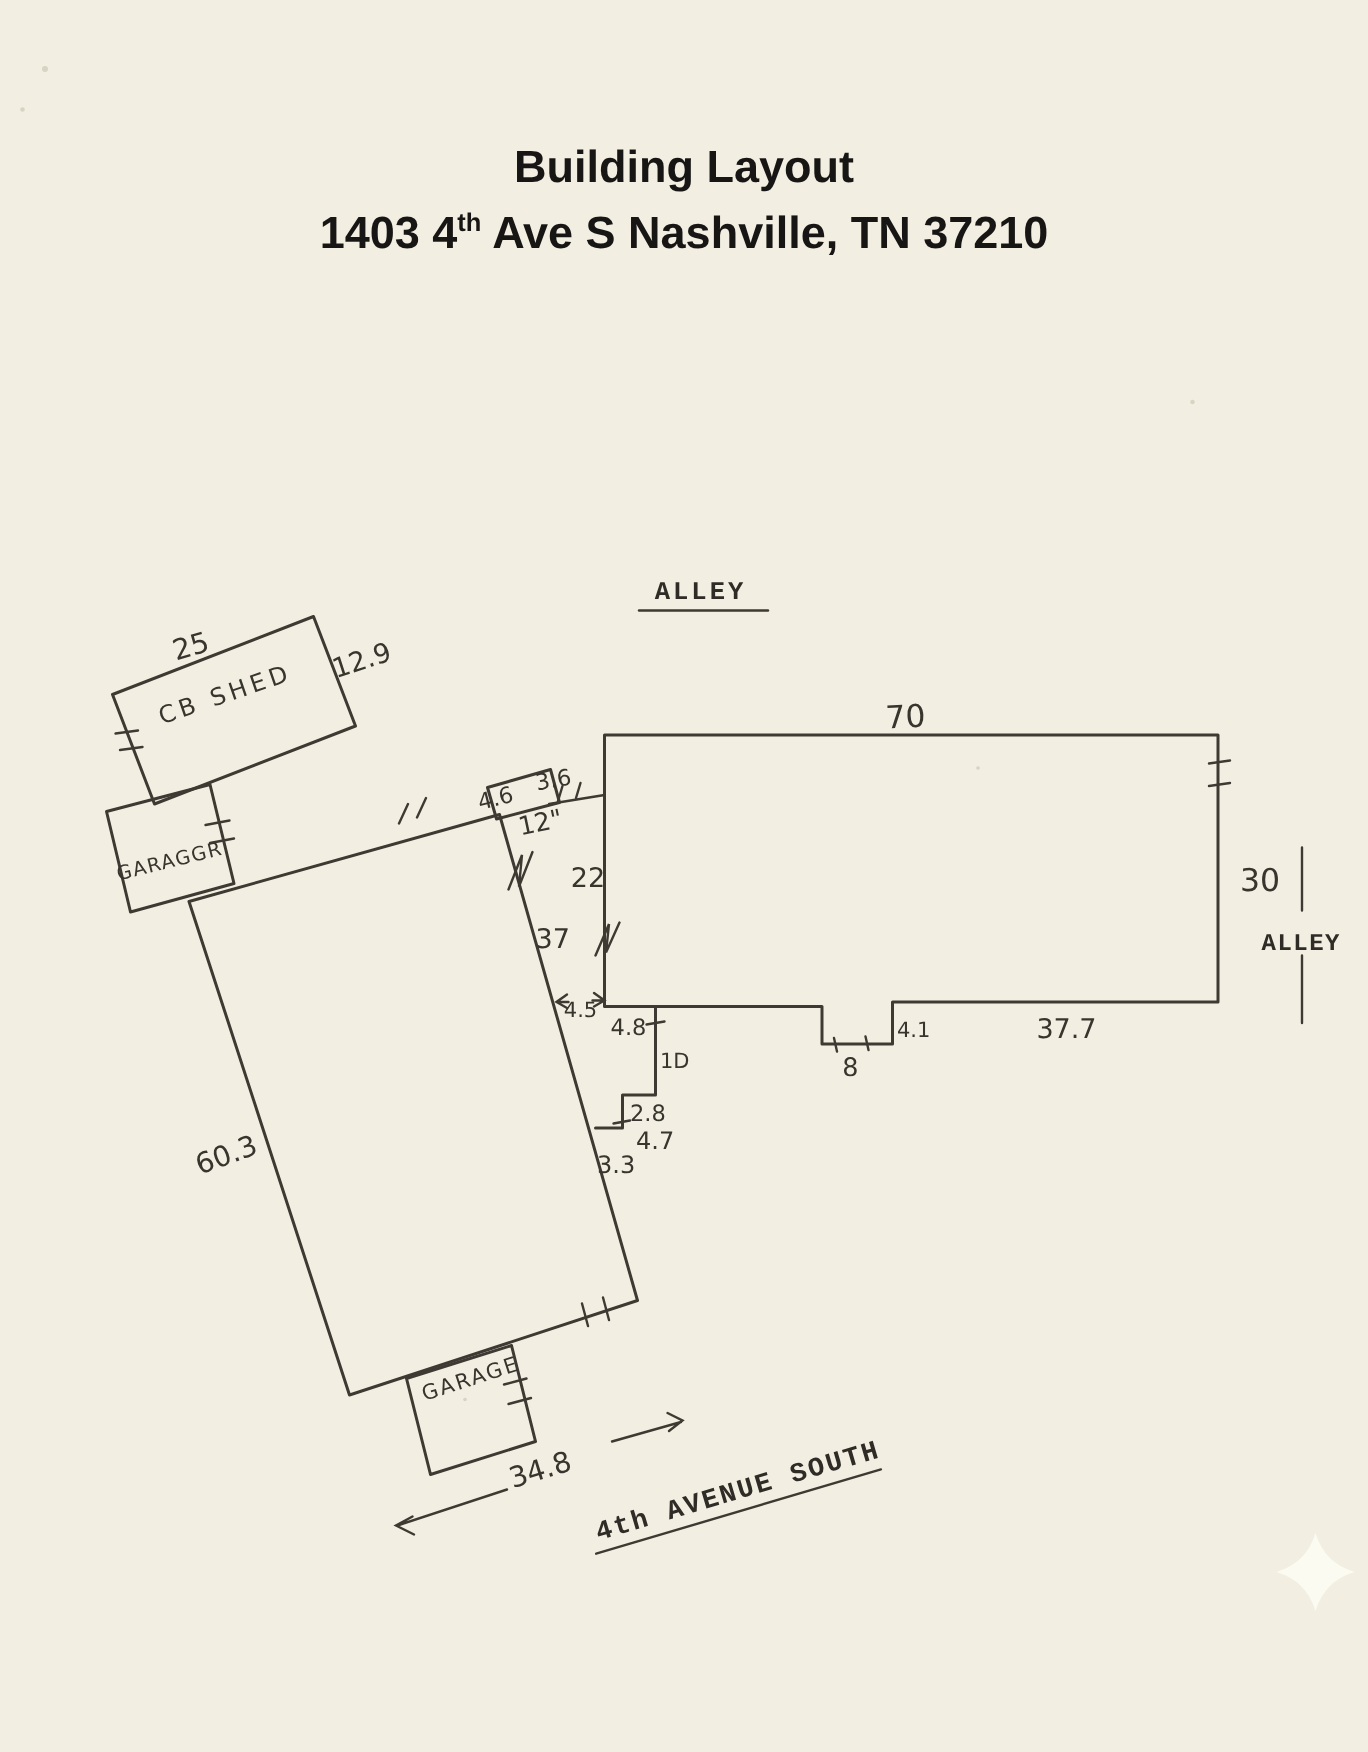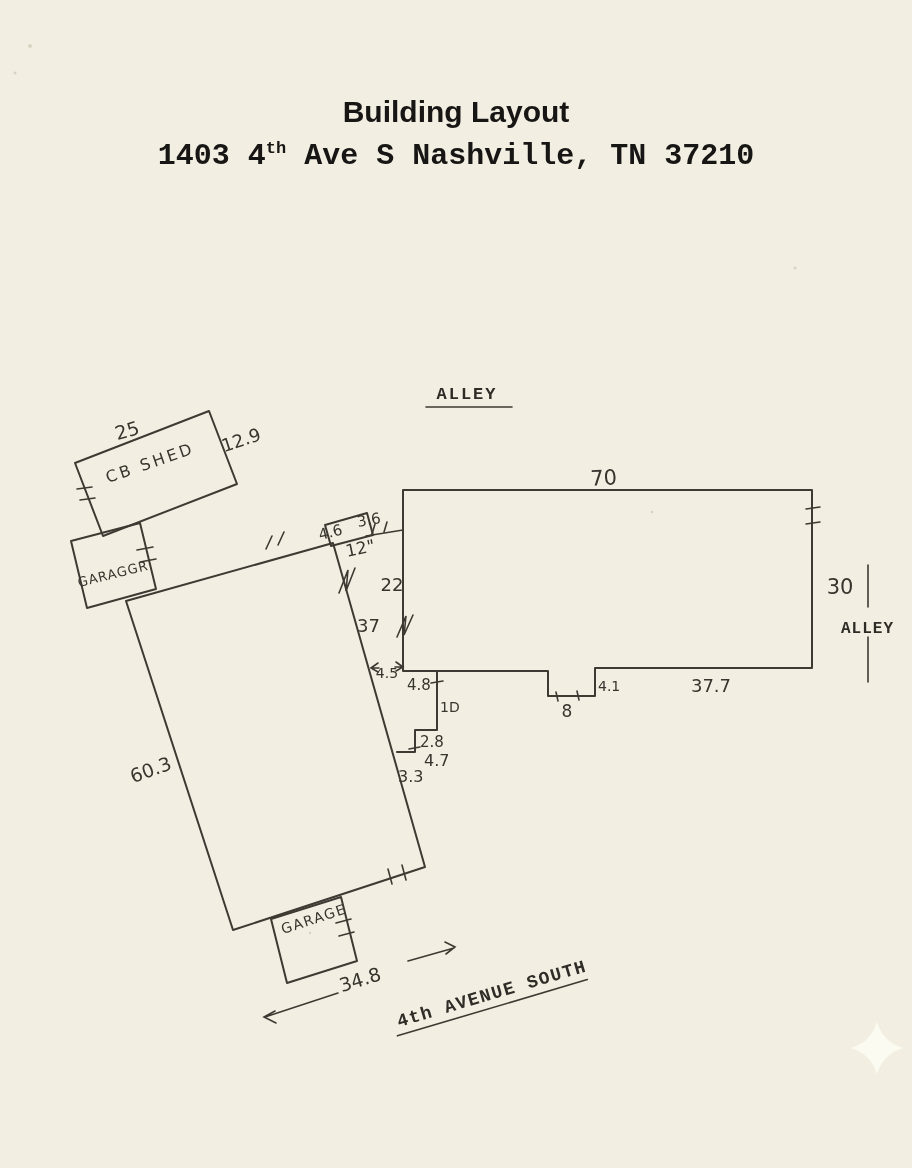--- a/index.html
+++ b/index.html
@@ -8,21 +8,21 @@
     background:#f2efe2;
     font-family:"Liberation Sans", sans-serif;
     overflow:hidden;
   }
   .page{position:relative;width:912px;height:1028px;background:#f2efe2;}
   .title-block{
     position:absolute;top:90px;left:0;width:912px;
     text-align:center;color:#181614;line-height:44px;
   }
   .title-line1{font-size:30px;font-weight:700;letter-spacing:0px;}
-  .title-line2{font-size:30px;font-weight:700;font-family:Liberation Mono, monospace;}
+  .title-line2{font-size:30px;font-weight:700;}
   .title-line2 sup{font-size:17px;vertical-align:super;line-height:0;}
   svg{position:absolute;left:0;top:0;}
   .ink{stroke:#3e3a33;stroke-width:2;fill:none;stroke-linecap:round;stroke-linejoin:round;}
   .ink-thin{stroke:#3e3a33;stroke-width:1.6;fill:none;stroke-linecap:round;}
   text.hand{font-family:"DejaVu Sans", sans-serif;fill:#38342e;}
   text.type{font-family:"Liberation Mono", monospace;fill:#2f2b26;font-weight:700;}
   .speck{fill:#c9c4b2;opacity:.65;}
 </style>
 </head>
 <body>

